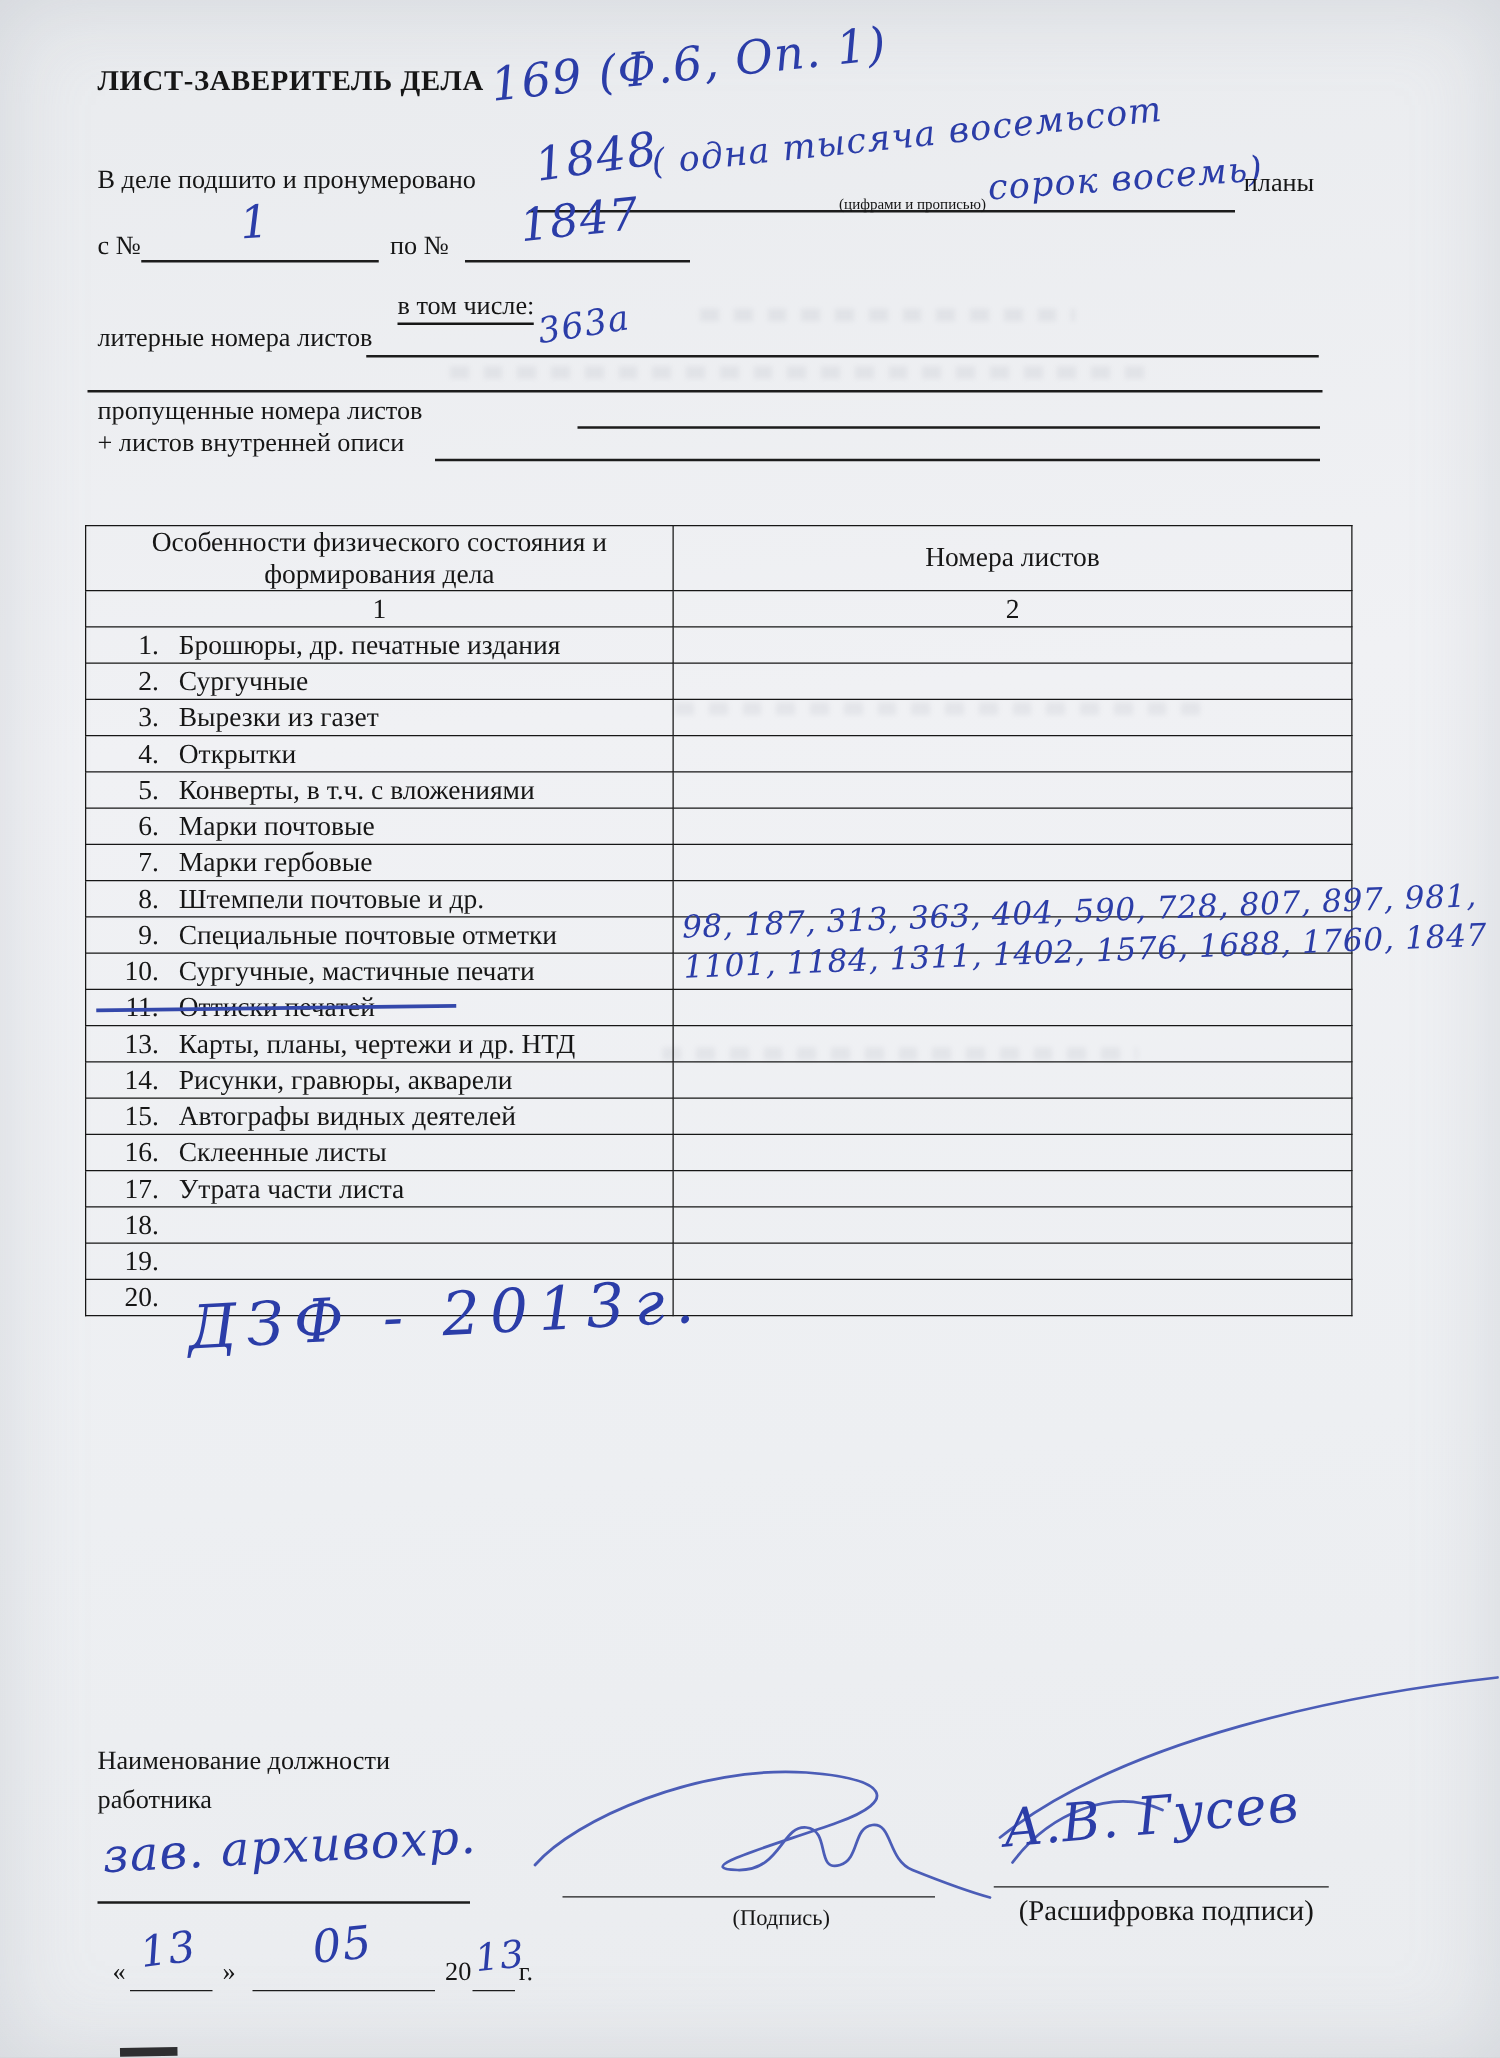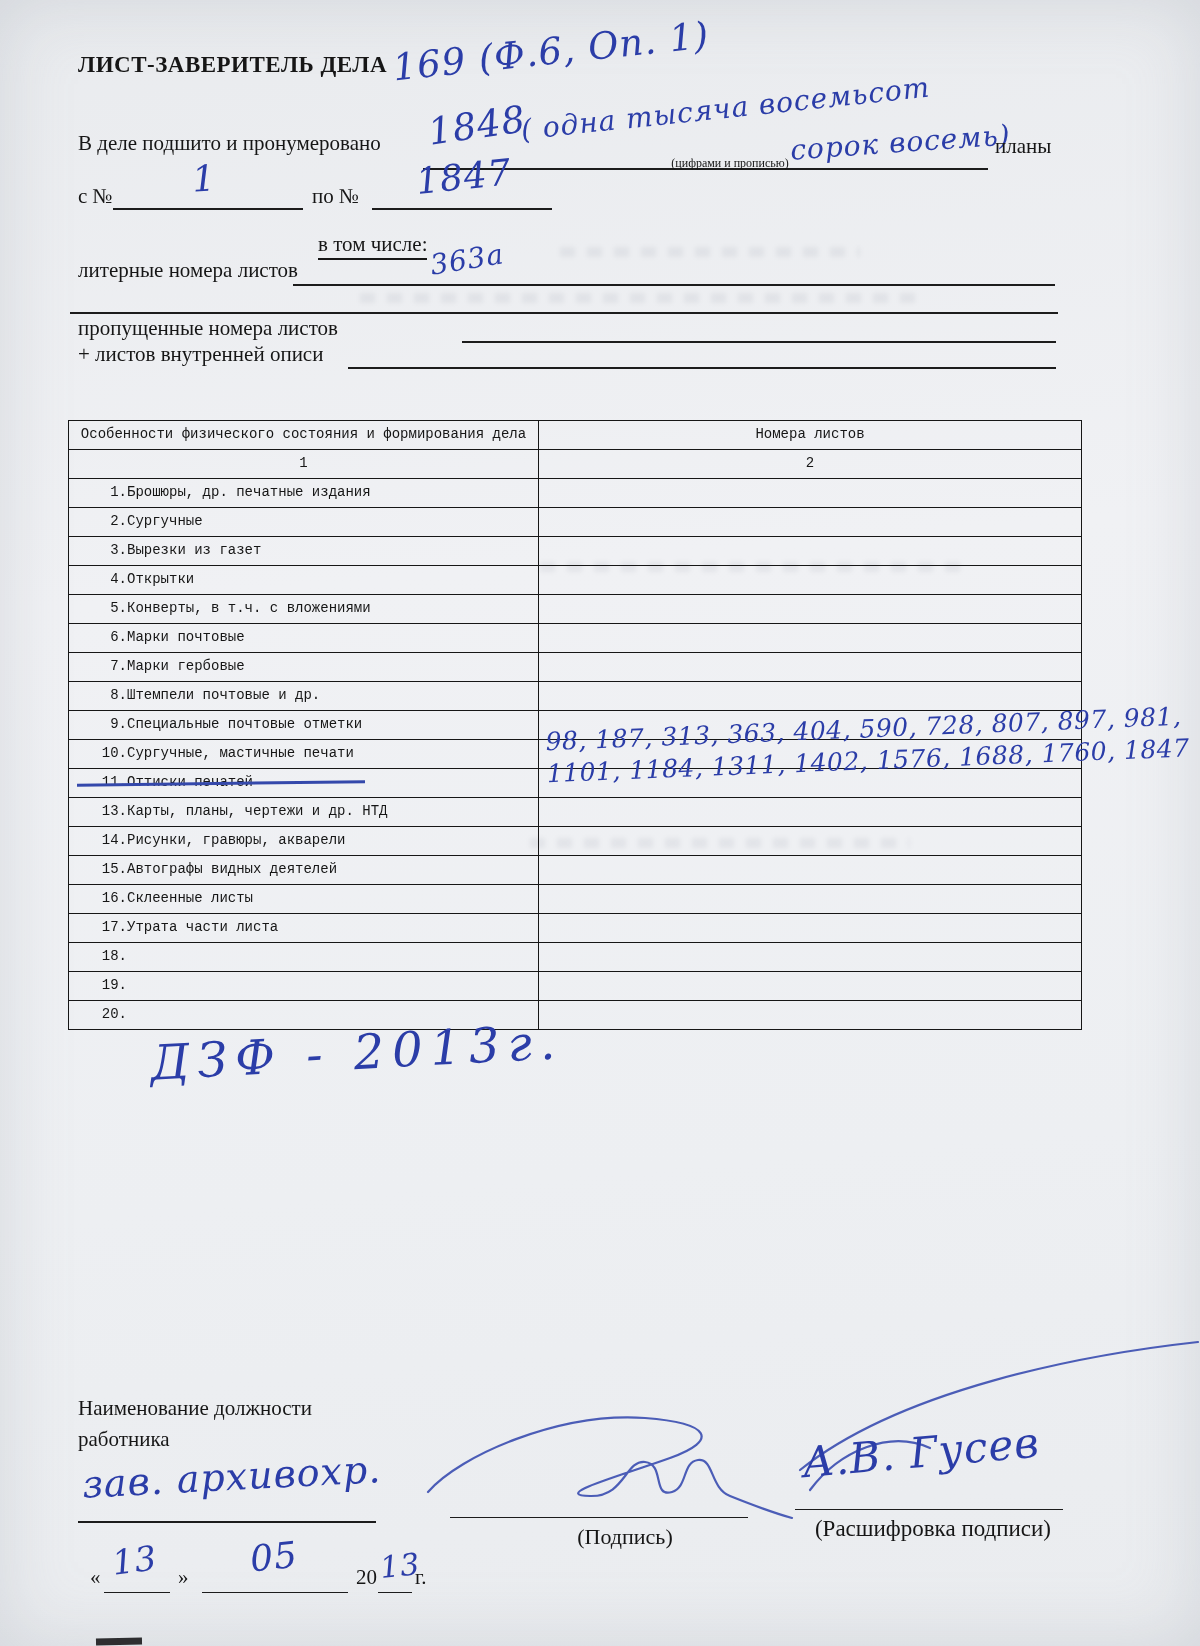--- a/index.html
+++ b/index.html
@@ -26,32 +26,31 @@
   }
   .rule{position:absolute;height:0;border-bottom:2px solid #1c1c1c;}
   .thin-rule{border-bottom-width:1.6px;}
   .underlined{border-bottom:2px solid #161616;padding-bottom:1px;}
 
   
   .tbl-wrap{position:absolute;left:68px;top:420px;width:1014px;}
   table.form{border-collapse:collapse;width:100%;table-layout:fixed;}
   table.form td{
     border:1.7px solid #161616;
-    font-size:14px;
+    font-size:22px;
     padding:1px 6px;
     height:26px;
     line-height:1.12;
     position:relative;
     overflow:visible;
-    font-family:Liberation Mono, monospace;
   }
   td.hdr{height:60px;text-align:center;vertical-align:middle;font-size:18px;}
   td.idx{height:20px;text-align:center;font-size:17px;padding:0;}
   .row-num{display:inline-block;width:52px;text-align:right;vertical-align:top;}
-  .row-label{display:inline-block;}
+  .row-label{display:inline-block;margin-left:16px;}
   .strike-mark{
     position:absolute;left:8px;top:13px;width:288px;height:2.5px;
     background:#3448ab;transform:rotate(-.7deg);
   }
   .values-overlay{
     position:absolute;left:478px;top:295px;width:560px;
     font-family:"DejaVu Serif", serif;font-style:italic;
     color:#2b3da8;font-size:25px;line-height:32px;
     transform:rotate(-2.3deg);letter-spacing:.5px;white-space:nowrap;
   }
@@ -212,21 +211,21 @@
   <div class="abs printed" style="left:78px;top:1396px;">Наименование должности</div>
   <div class="abs printed" style="left:78px;top:1427px;">работника</div>
 
   <div class="abs hw" style="left:82px;top:1455px;font-size:38px;transform:rotate(-3deg);">зав. архивохр.</div>
   <div class="rule" style="left:78px;top:1521px;width:298px;"></div>
 
   <svg class="sig-svg" style="left:420px;top:1400px;" width="380" height="125" viewBox="0 0 380 125">
     <path d="M8,92 C40,55 140,12 225,18 C290,23 300,40 250,58 C200,76 130,95 170,96 C205,97 205,60 225,62 C245,64 232,98 252,92 C268,87 262,62 278,60 C294,58 290,88 310,96 C330,104 350,112 372,118"></path>
   </svg>
   <div class="rule thin-rule" style="left:450px;top:1517px;width:298px;"></div>
-  <div class="abs small" style="left:535px;top:1524px;width:180px;text-align:center;font-size:22px;">(Подпись)</div>
+  <div class="abs small" style="left:535px;top:1524px;width:180px;text-align:center;font-size:18px;">(Подпись)</div>
 
   <svg class="sig-svg" style="left:780px;top:1330px;" width="420" height="180" viewBox="0 0 420 180">
     <path d="M20,140 C120,60 300,25 418,12"></path>
     <path d="M30,160 C60,120 110,100 150,118"></path>
   </svg>
   <div class="abs hw" style="left:802px;top:1428px;font-size:42px;transform:rotate(-5deg);">А.В. Гусев</div>
   <div class="rule thin-rule" style="left:795px;top:1509px;width:268px;"></div>
   <div class="abs small" style="left:798px;top:1516px;width:270px;text-align:center;font-size:23px;">(Расшифровка подписи)</div>
 
   <div class="abs printed" style="left:90px;top:1565px;">«</div>

